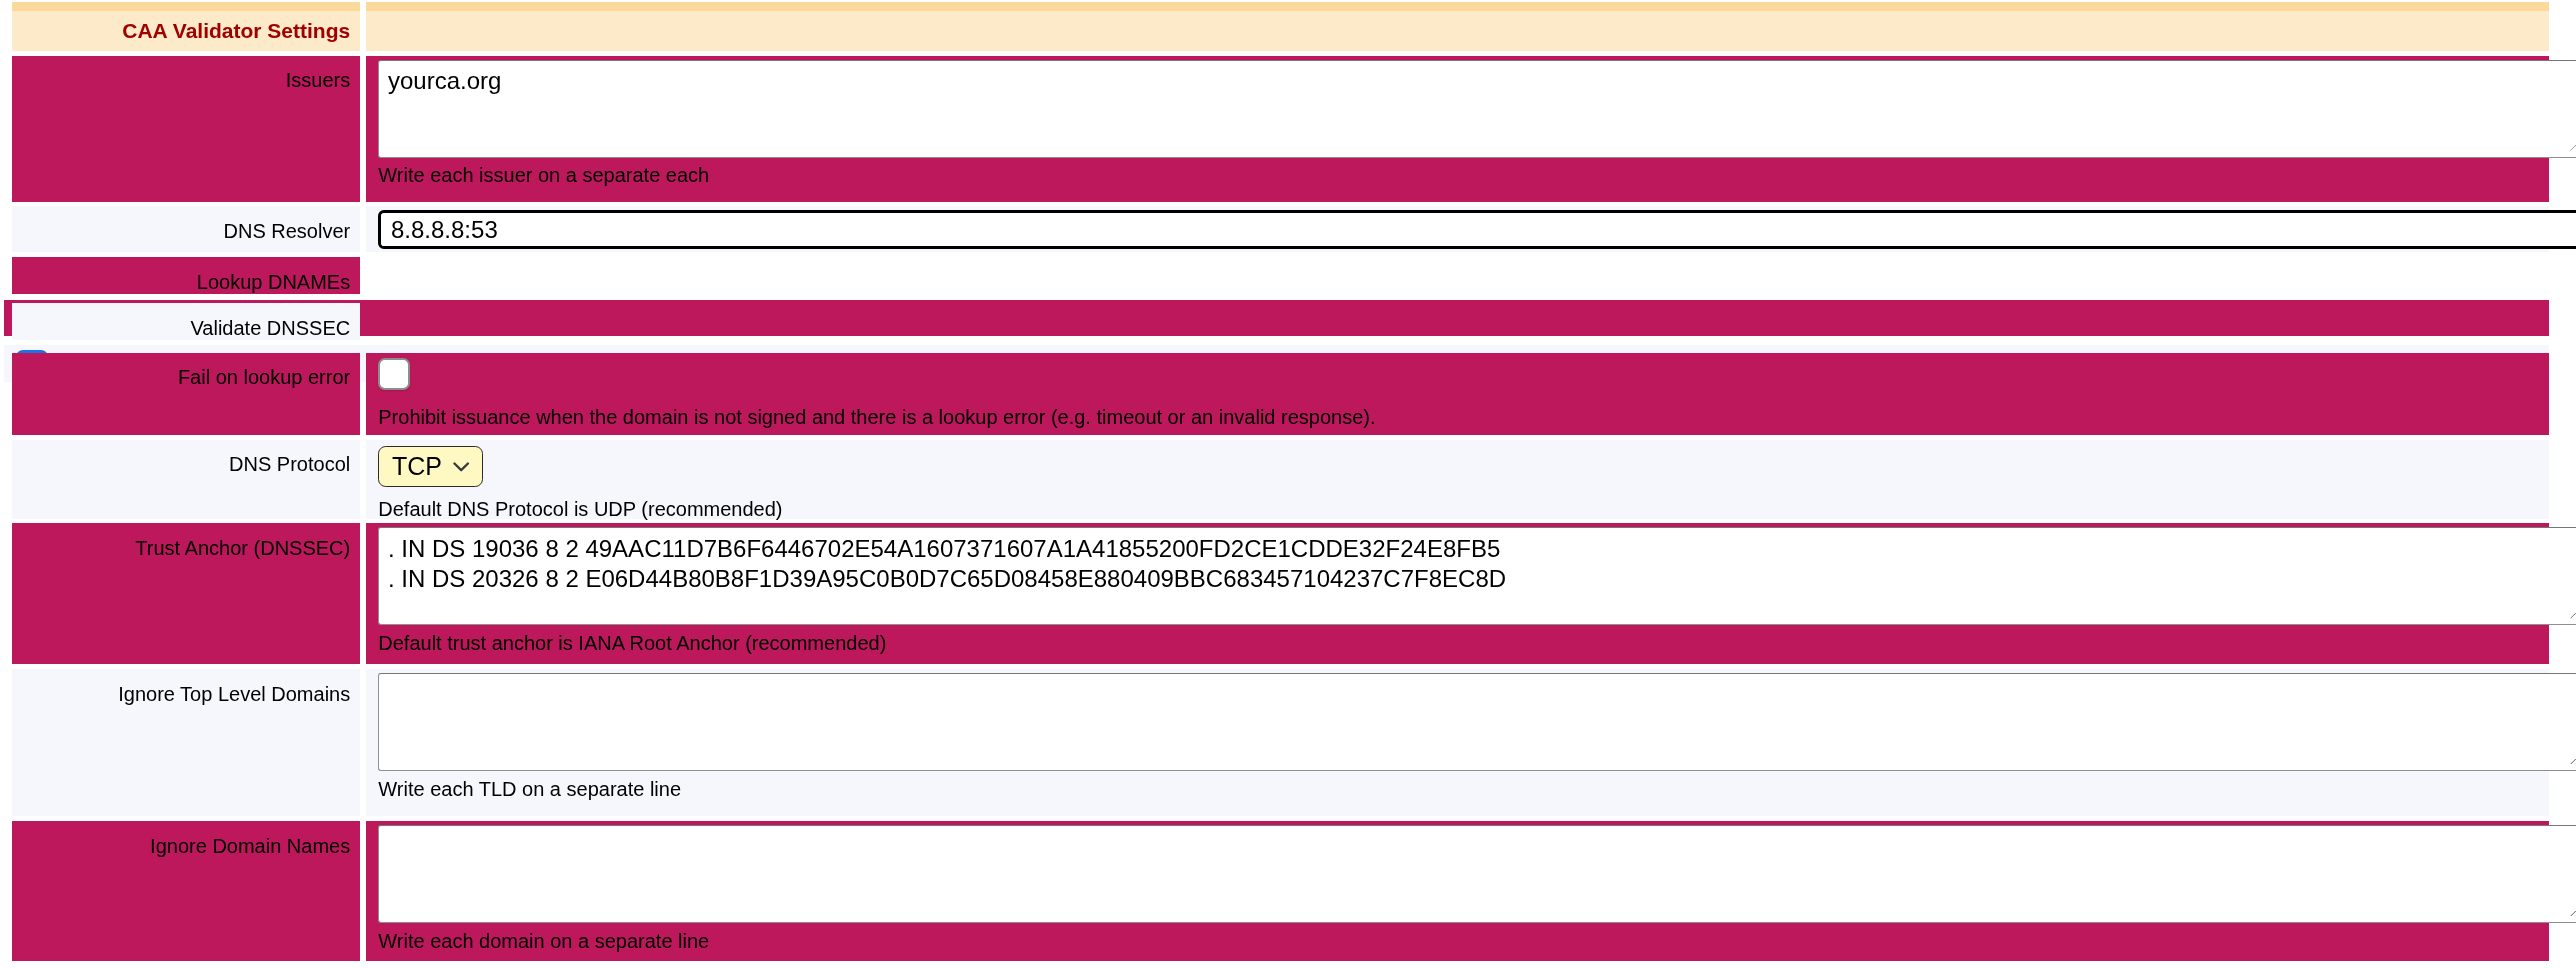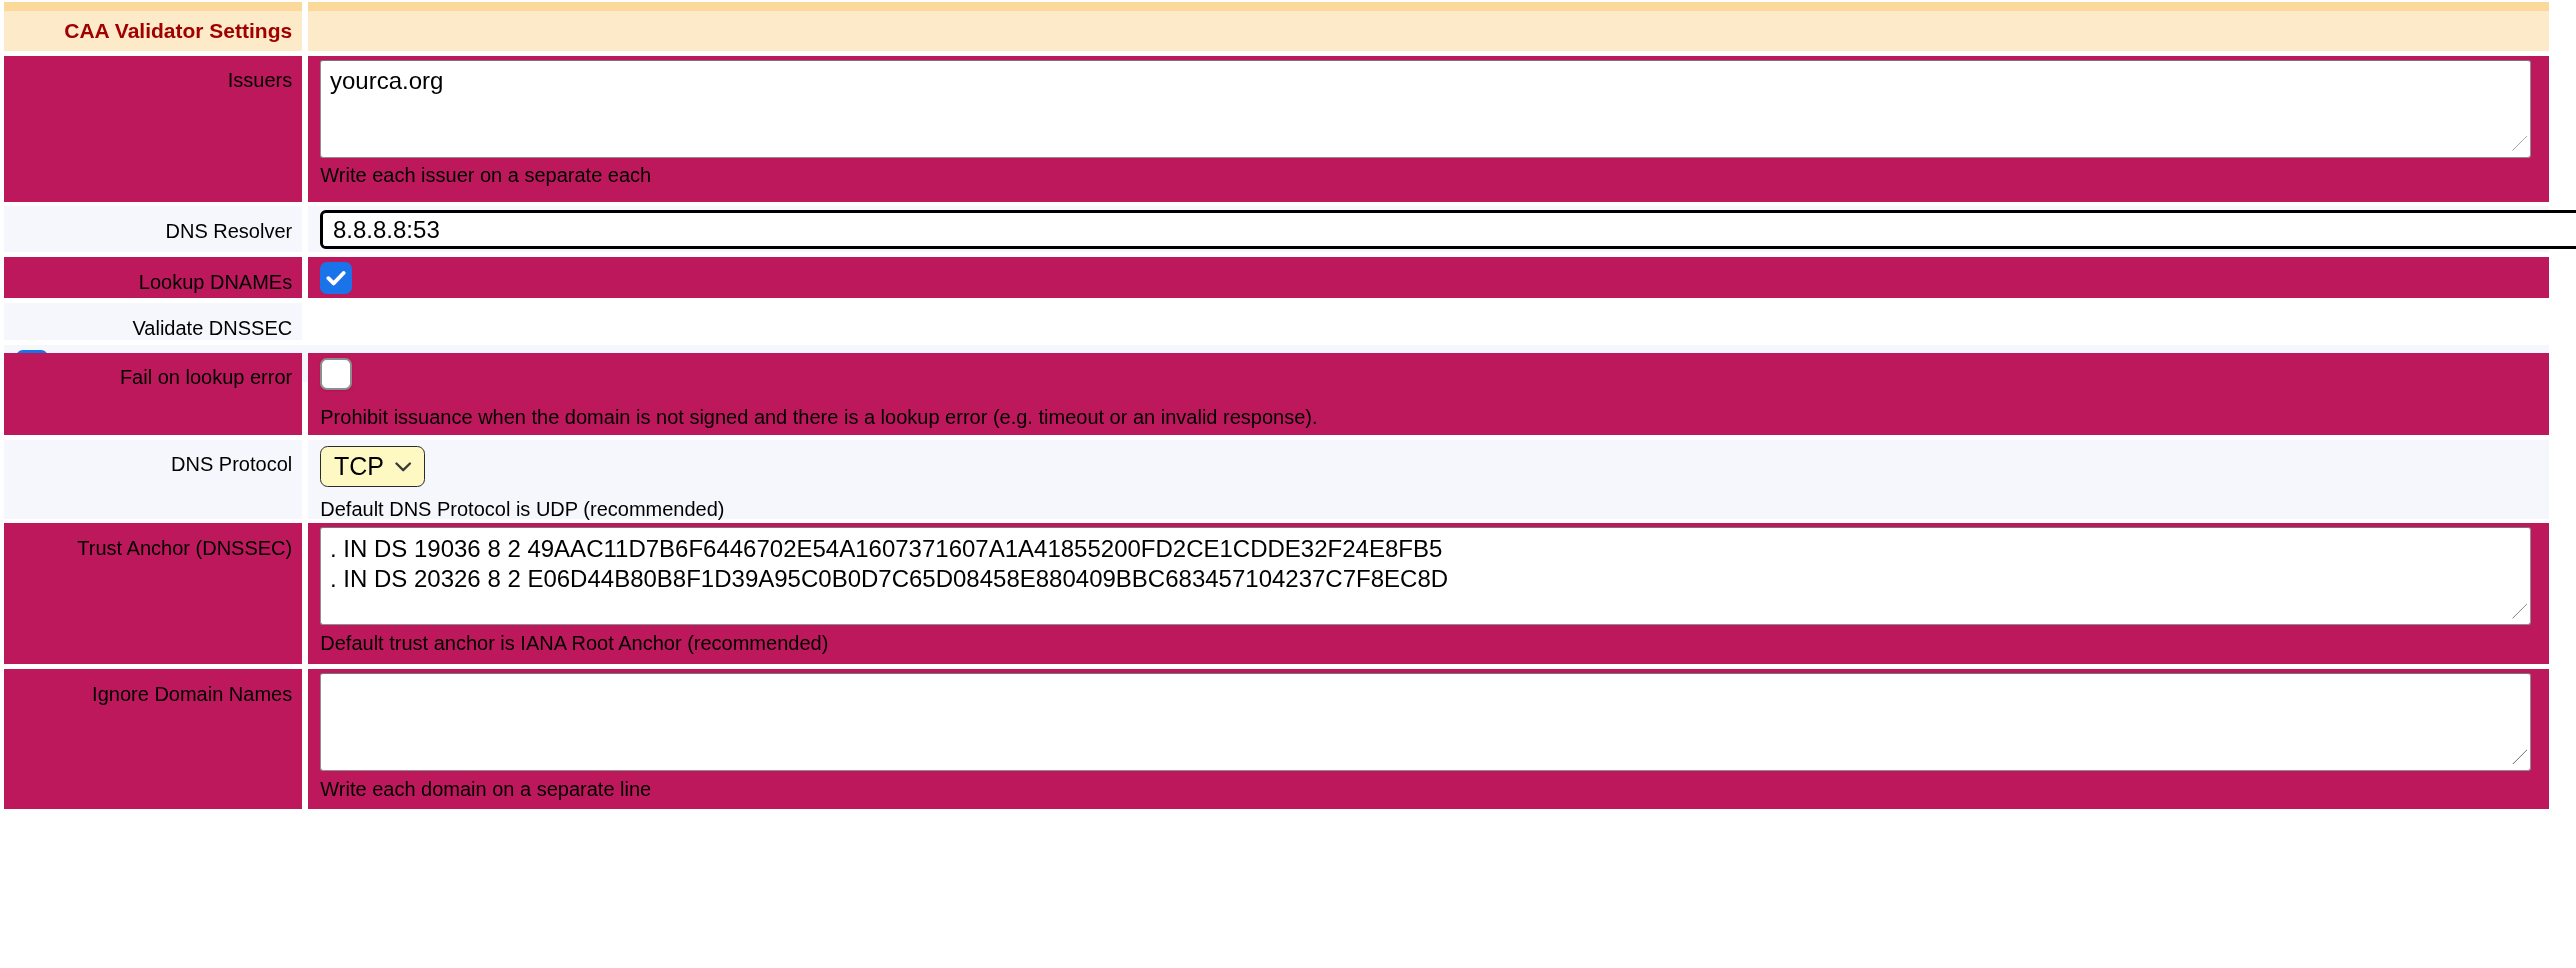--- a/index.html
+++ b/index.html
@@ -18,26 +18,27 @@
     padding: 1.9px 27px 0 3.9px;
   }
   .row {
     display: flex;
     gap: 5.8px;
     margin-bottom: 4.8px;
   }
   .cell { box-sizing: border-box; }
   .label-cell {
     flex: none;
-    width: 298px;
+    width: 348px;
     text-align: right;
     padding: 12.6px 9.7px 0 0;
     font-size: 20px;
     line-height: 24px;
     white-space: nowrap;
+    margin-left: 8px;
   }
   .content-cell {
     flex: 1;
     padding: 0 0 0 12.6px;
     min-width: 0;
   }
   .bg-a { background: #be185d; }   
   .bg-b { background: #f5f7fd; }   
 
   
@@ -54,21 +55,21 @@
   }
   .header-title {
     color: #a00000;
     font-weight: bold;
     font-size: 21px;
   }
 
   
   .r-issuers  { height: 146px; }
   .r-resolver { height: 46px; }
-  .r-check1   { height: 41px; }
+  .r-check1   { height: 41px; flex-direction: column; }
   .r-check2   { height: 45px; flex-direction: column; }
   .r-fail     { height: 82px; }
   .r-proto    { height: 79px; }
   .r-anchor   { height: 141px; }
   .r-tld      { height: 147px; }
   .r-domains  { height: 140px; }
 
   
   .ta-wrap {
     position: relative;
@@ -241,20 +242,30 @@
     <div class="cell content-cell bg-a">
       <div class="ta-wrap">
         <textarea class="field" spellcheck="false" style="">. IN DS 19036 8 2 49AAC11D7B6F6446702E54A1607371607A1A41855200FD2CE1CDDE32F24E8FB5
 . IN DS 20326 8 2 E06D44B80B8F1D39A95C0B0D7C65D08458E880409BBC683457104237C7F8EC8D</textarea>
         <div class="grip"></div>
       </div>
       <div class="helper">Default trust anchor is IANA Root Anchor (recommended)</div>
     </div>
   </div>
 
+  <div class="row r-tld">
+    <div class="cell label-cell bg-b">Ignore Top Level Domains</div>
+    <div class="cell content-cell bg-b">
+      <div class="ta-wrap">
+        <textarea class="field" spellcheck="false" style=""></textarea>
+        <div class="grip"></div>
+      </div>
+      <div class="helper">Write each TLD on a separate line</div>
+    </div>
+  </div>
 
   <div class="row r-domains">
     <div class="cell label-cell bg-a">Ignore Domain Names</div>
     <div class="cell content-cell bg-a">
       <div class="ta-wrap">
         <textarea class="field" spellcheck="false" style=""></textarea>
         <div class="grip"></div>
       </div>
       <div class="helper">Write each domain on a separate line</div>
     </div>

